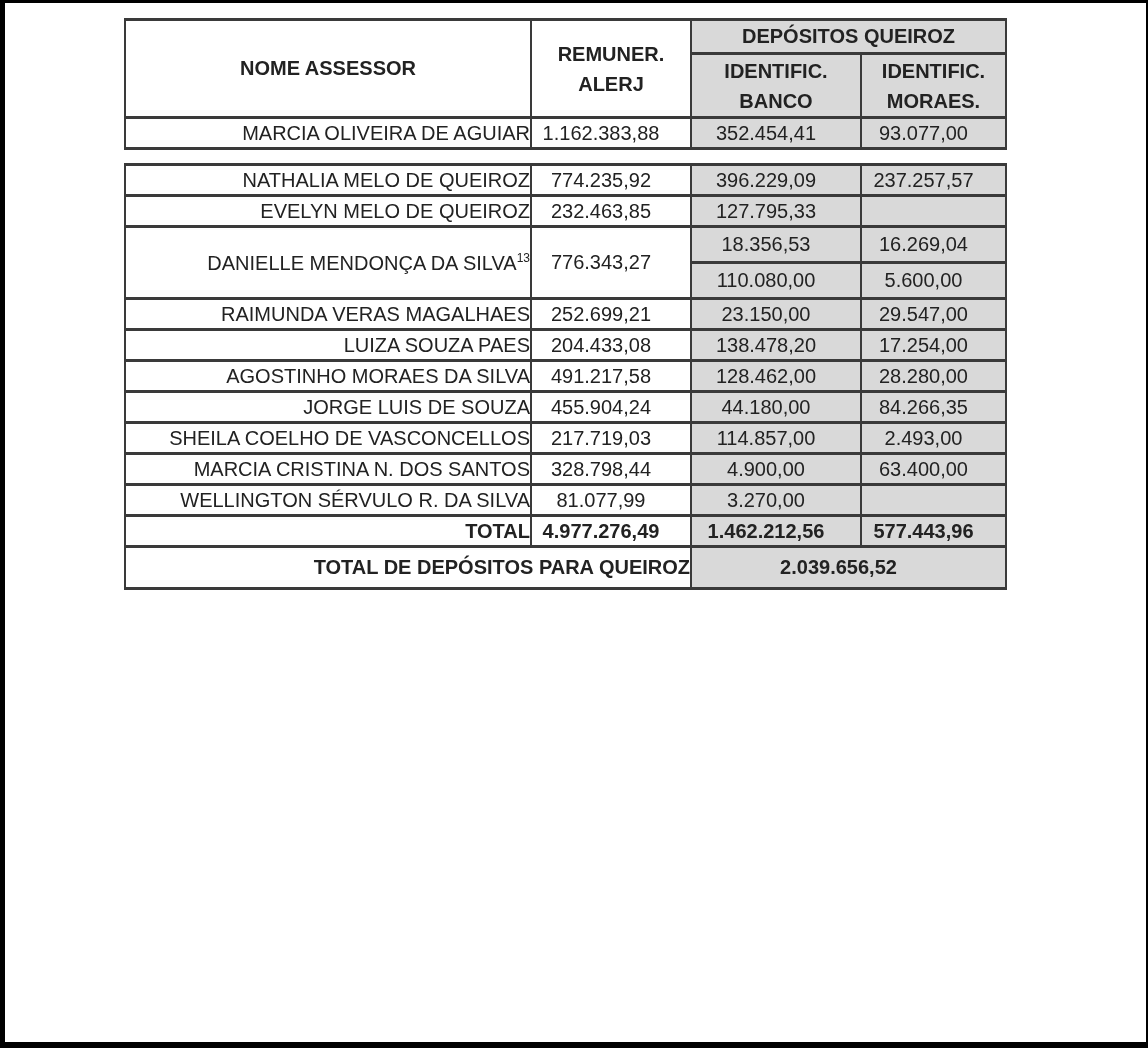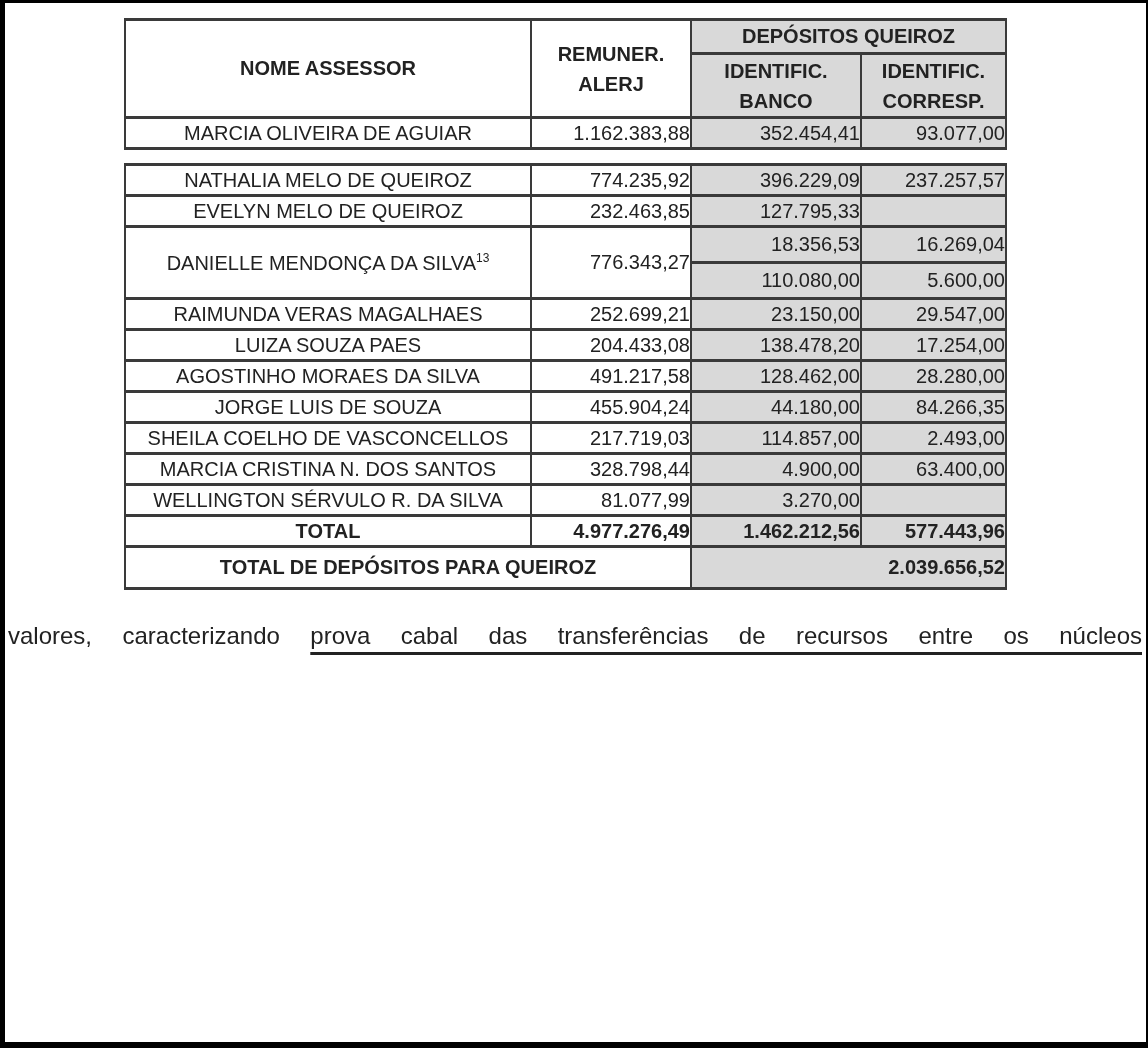--- a/index.html
+++ b/index.html
@@ -29,22 +29,22 @@
     border-width: 3px 2px;
     font-size: 20px;
     color: var(--text, #222);
     vertical-align: middle;
     overflow: hidden;
     white-space: nowrap;
   }
   .hdr { font-weight: bold; text-align: center; }
   .hline { display: block; line-height: 1.5; }
   .shade { background: var(--shade, #d9d9d9); }
-  .name { text-align: center; }
-  .num { text-align: right; padding-right: 0; }
+  .name { text-align: right; }
+  .num { text-align: center; padding-right: 20px; }
   .bold { font-weight: bold; }
   tr.grp td { height: 34px; }
   tr.sub2 td { height: 64px; }
   tr.r td { height: 31px; }
   tr.dsub td { height: 36px; }
   tr.total td { height: 31px; }
   tr.grand td { height: 42px; }
   sup.cell-sup { font-size: 60%; }
   .para {
     margin: 17px 0 0 3px;
@@ -86,21 +86,21 @@
           </td>
           <td class="hdr shade" colspan="2">DEPÓSITOS QUEIROZ</td>
         </tr>
         <tr class="sub2">
           <td class="hdr shade">
             <span class="hline">IDENTIFIC.</span>
             <span class="hline">BANCO</span>
           </td>
           <td class="hdr shade">
             <span class="hline">IDENTIFIC.</span>
-            <span class="hline">CORRESP.</span>
+            <span class="hline">MORAES.</span>
           </td>
         </tr>
         <tr class="r">
           <td class="name">MARCIA OLIVEIRA DE AGUIAR</td>
           <td class="num">1.162.383,88</td>
           <td class="num shade">352.454,41</td>
           <td class="num shade">93.077,00</td>
         </tr>
       </tbody>
     </table>
@@ -187,16 +187,15 @@
         </tr>
         <tr class="grand">
           <td class="name bold" colspan="2">TOTAL DE DEPÓSITOS PARA QUEIROZ</td>
           <td class="num bold shade" colspan="2">2.039.656,52</td>
         </tr>
       </tbody>
     </table>
   </div>
 
   <div class="para" id="paragraph">
-      <div class="pline just"><span>valores, caracterizando </span><span class="u">prova cabal das transferências de recursos entre os núcleos</span></div>
     </div>
 
 </div>
 
 </body></html>

